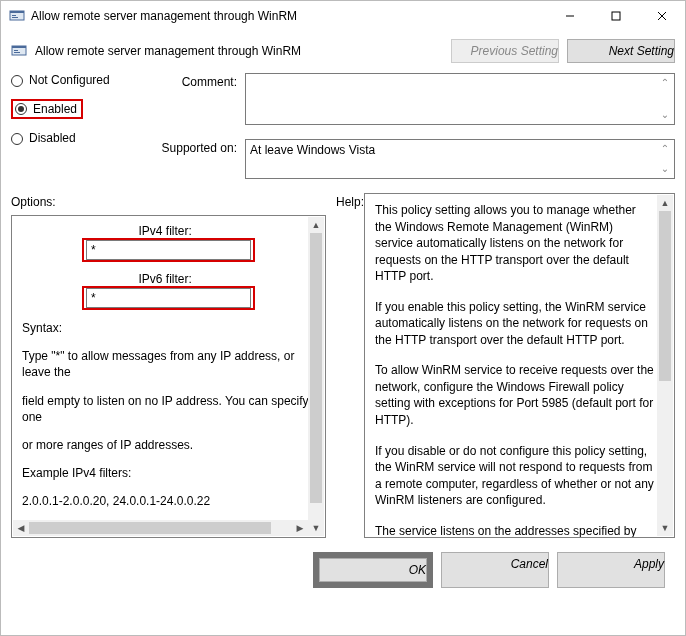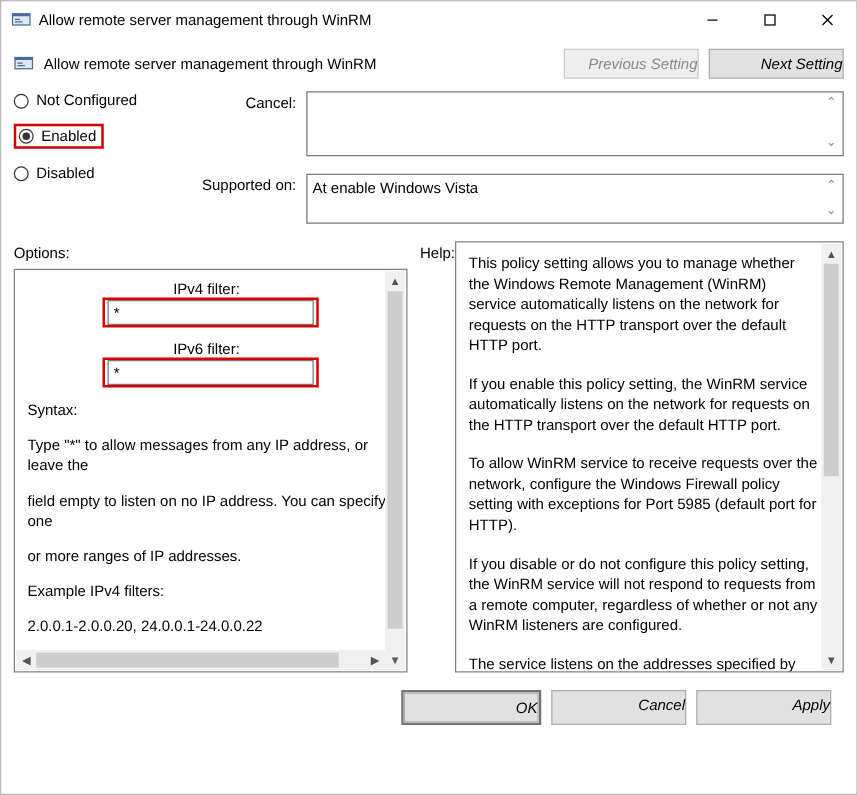--- a/index.html
+++ b/index.html
@@ -45,21 +45,21 @@
   .help-body { padding-right: 10px; }
   .vscroll { position: absolute; right: 1px; top: 1px; bottom: 1px; width: 16px; background: #f0f0f0; display: flex; flex-direction: column; }
   .vscroll .arr { height: 16px; text-align: center; font-size: 9px; color: #555; line-height: 16px; }
   .vscroll .track { flex: 1; position: relative; }
   .vscroll .thumb { position: absolute; left: 2px; right: 2px; top: 0; height: 55%; background: #cdcdcd; }
   .hscroll { position: absolute; left: 1px; right: 17px; bottom: 1px; height: 16px; background: #f0f0f0; display: flex; }
   .hscroll .arr { width: 16px; text-align: center; font-size: 9px; color: #555; line-height: 16px; }
   .hscroll .track { flex: 1; position: relative; }
   .hscroll .thumb { position: absolute; top: 2px; bottom: 2px; left: 0; width: 92%; background: #cdcdcd; }
   .footer { display: flex; justify-content: flex-end; gap: 8px; padding: 10px; margin-top: 4px; }
-  .ok-emph { border: 2px solid #737373; }
+  .ok-emph { border: 6px solid #737373; }
   svg { display: block; }
 </style>
 </head>
 <body>
 
 <div class="titlebar">
   <span class="titlebar-icon">
     <svg viewBox="0 0 16 16">
         <rect x="1" y="3" width="14" height="9" fill="#dfe8f2" stroke="#4a6a9a"></rect>
         <rect x="1" y="3" width="14" height="2" fill="#4a6a9a"></rect>
@@ -119,31 +119,31 @@
           <span>Enabled</span>
         </span>
       </div>
       <div class="radio-row">
         <span class="radio"></span>
         <span>Disabled</span>
       </div>
     </div>
     <div class="form-col">
       <div class="form-row">
-        <div class="form-label">Cancel:</div>
+        <div class="form-label">Comment:</div>
         <div class="textarea">
           <span></span>
           <span class="scroll-arr up">⌃</span>
           <span class="scroll-arr dn">⌄</span>
         </div>
       </div>
       <div class="form-row">
         <div class="form-label">Supported on:</div>
         <div class="supported">
-          <span>At enable Windows Vista</span>
+          <span>At leave Windows Vista</span>
           <span class="scroll-arr up">⌃</span>
           <span class="scroll-arr dn">⌄</span>
         </div>
       </div>
     </div>
   </div>
 
   <div class="split">
     <div class="col-left">
       <div class="col-title">Options:</div>

